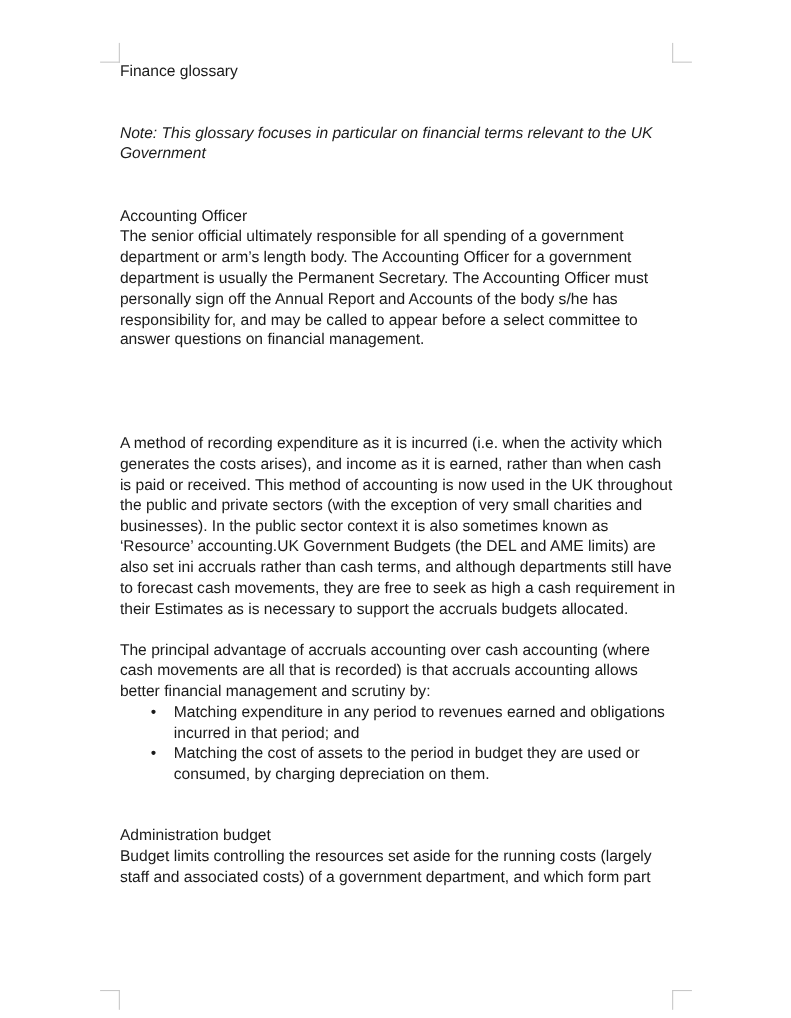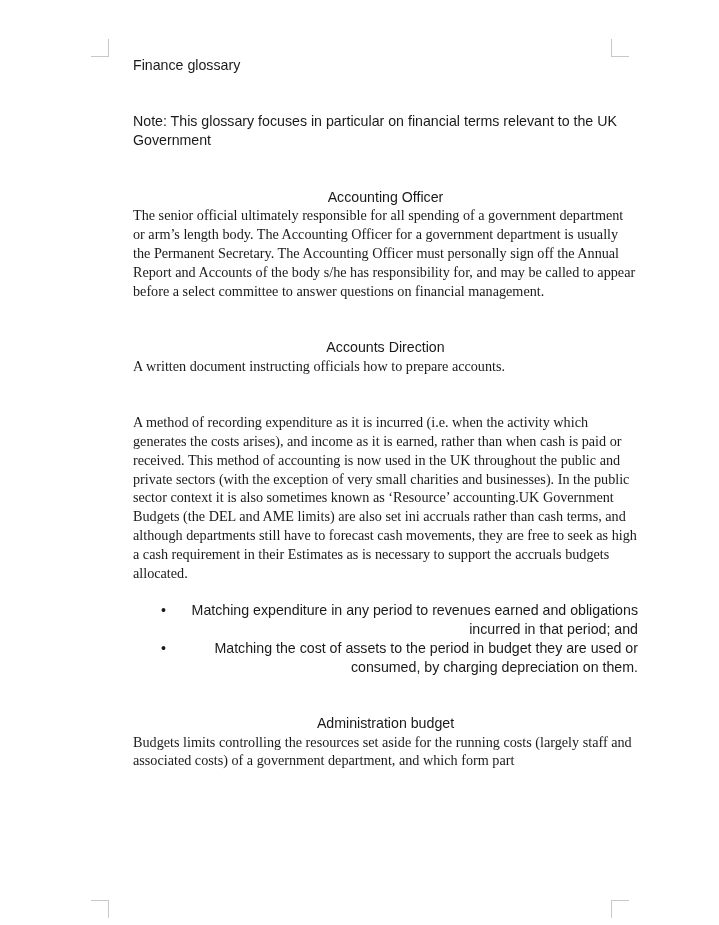--- a/index.html
+++ b/index.html
@@ -28,38 +28,36 @@
   .crop.bl { left: 91px; top: 900px; border-right-width: 1px; border-top-width: 1px; }
   .crop.br { left: 611px; top: 900px; border-left-width: 1px; border-top-width: 1px; }
 
   .page {
     position: absolute;
     left: 109px;
     top: 56px;
     width: 505px;
     font-size: 14.2px;
     line-height: 18.8px;
-    margin-left: 24px;
   }
   .title { margin: 0; }
-  .note { margin: 0; }
+  .note { margin: 0; font-style: italic; }
   .gap1 { height: 37.6px; }
   .gap2 { height: 37.6px; }
-  .term { margin: 0; text-align: center; }
-  .def { margin: 0; font-family: Liberation Serif, serif; }
+  .term { margin: 0; }
+  .def { margin: 0; }
   .para-gap { height: 18.8px; }
   ul.bullets {
     margin: 0;
     padding: 0 0 0 49px;
     list-style: none;
   }
   ul.bullets li {
     position: relative;
     margin: 0;
-    text-align: right;
   }
   ul.bullets li::before {
     content: "\2022";
     position: absolute;
     left: -21px;
     top: 0;
   }
 </style>
 </head>
 <body>
@@ -74,33 +72,30 @@
   <div class="gap1"></div>
   <p class="note">Note: This glossary focuses in particular on financial terms relevant to the UK Government</p>
   <div class="gap2"></div>
 
   <div>
     <p class="term">Accounting Officer</p>
     <p class="def">The senior official ultimately responsible for all spending of a government department or arm’s length body. The Accounting Officer for a government department is usually the Permanent Secretary. The Accounting Officer must personally sign off the Annual Report and Accounts of the body s/he has responsibility for, and may be called to appear before a select committee to answer questions on financial management.</p>
   </div>
   <div class="gap2"></div>
 
-  <div>
-    <p class="term">Accounts Direction</p>
-    <p class="def">A written document instructing officials how to prepare accounts.</p>
-  </div>
   <div class="gap2"></div>
 
   <div>
     <p class="def">A method of recording expenditure as it is incurred (i.e. when the activity which generates the costs arises), and income as it is earned, rather than when cash is paid or received. This method of accounting is now used in the UK throughout the public and private sectors (with the exception of very small charities and businesses). In the public sector context it is also sometimes known as ‘Resource’ accounting.UK Government Budgets (the DEL and AME limits) are also set ini accruals rather than cash terms, and although departments still have to forecast cash movements, they are free to seek as high a cash requirement in their Estimates as is necessary to support the accruals budgets allocated.</p>
     <div class="para-gap"></div>
+    <p class="def">The principal advantage of accruals accounting over cash accounting (where cash movements are all that is recorded) is that accruals accounting allows better financial management and scrutiny by:</p>
     <ul class="bullets">
       <li>Matching expenditure in any period to revenues earned and obligations incurred in that period; and</li>
       <li>Matching the cost of assets to the period in budget they are used or consumed, by charging depreciation on them.</li>
     </ul>
   </div>
   <div class="gap2"></div>
 
   <div>
     <p class="term">Administration budget</p>
-    <p class="def">Budgets limits controlling the resources set aside for the running costs (largely staff and associated costs) of a government department, and which form part</p>
+    <p class="def">Budget limits controlling the resources set aside for the running costs (largely staff and associated costs) of a government department, and which form part</p>
   </div>
 </div>
 
 </body></html>

